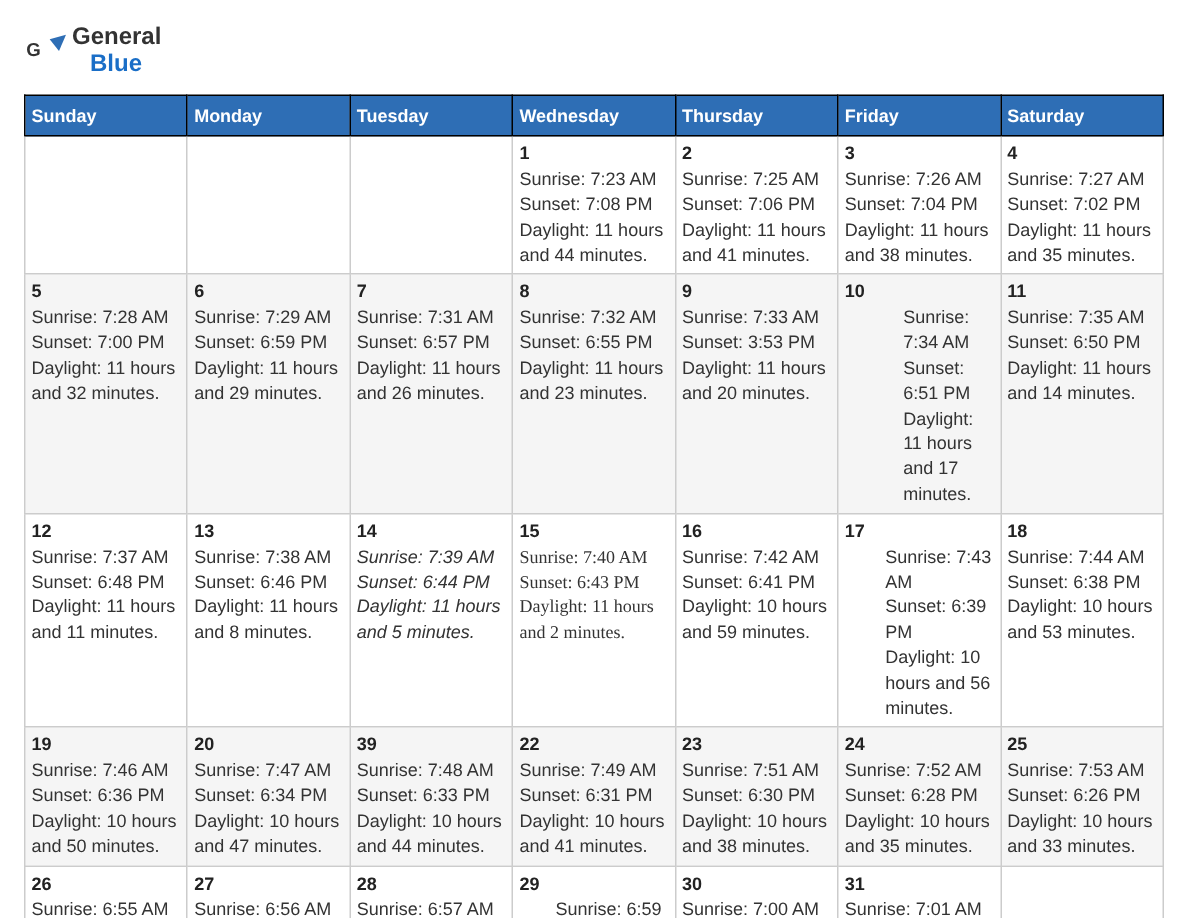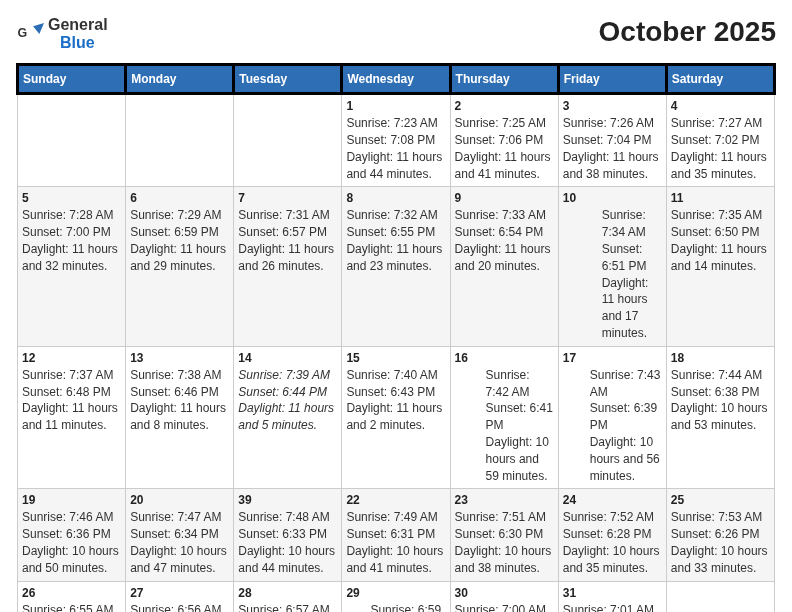--- a/index.html
+++ b/index.html
@@ -52,21 +52,21 @@
       border-collapse: collapse;
       font-size: 11px;
     }
     .calendar thead th {
       background-color: #2e6eb5;
       color: #fff;
       padding: 6px 4px;
       text-align: left;
       font-size: 12px;
       font-weight: bold;
-      border: 3px solid #000000;
+      border: 1px solid #000000;
     }
     .calendar tbody td {
       border: 1px solid #ccc;
       vertical-align: top;
       padding: 4px;
       width: 108px;
       min-height: 80px;
       background: #fff;
     }
     .calendar tbody tr:nth-child(even) td {
@@ -96,21 +96,20 @@
     <svg class="logo-icon" viewBox="0 0 36 36">
       <text x="2" y="22" font-size="16" font-weight="bold" fill="#333">G</text>
       <polygon points="22,8 36,4 30,18" fill="#2e6eb5"></polygon>
     </svg>
     <div class="logo-text">
       <span>General</span>
       <span>Blue</span>
     </div>
   </div>
   <div class="title-block">
-    <h1>October 2025</h1>
   </div>
 </div>
 
 <table class="calendar">
   <thead>
     <tr id="weekday-header">
         <th>Sunday</th>
         <th>Monday</th>
         <th>Tuesday</th>
         <th>Wednesday</th>
@@ -170,21 +169,21 @@
         </td>
         <td>
           <span class="day-number">8</span>
           <div class="day-info" style="white-space: pre-line;">Sunrise: 7:32 AM
 Sunset: 6:55 PM
 Daylight: 11 hours and 23 minutes.</div>
         </td>
         <td>
           <span class="day-number">9</span>
           <div class="day-info" style="white-space: pre-line;">Sunrise: 7:33 AM
-Sunset: 6:54 PM
+Sunset: 3:53 PM
 Daylight: 11 hours and 20 minutes.</div>
         </td>
         <td>
           <span class="day-number">10</span>
           <div class="day-info" style="white-space: pre-line; margin-left: 39px;">Sunrise: 7:34 AM
 Sunset: 6:51 PM
 Daylight: 11 hours and 17 minutes.</div>
         </td>
         <td>
           <span class="day-number">11</span>
@@ -207,27 +206,27 @@
 Daylight: 11 hours and 8 minutes.</div>
         </td>
         <td>
           <span class="day-number">14</span>
           <div class="day-info" style="white-space: pre-line; font-style: italic;">Sunrise: 7:39 AM
 Sunset: 6:44 PM
 Daylight: 11 hours and 5 minutes.</div>
         </td>
         <td>
           <span class="day-number">15</span>
-          <div class="day-info" style="white-space: pre-line;">Sunrise: 7:40 AM
+          <div class="day-info" style="white-space: pre-line; font-family: Liberation Serif, serif;">Sunrise: 7:40 AM
 Sunset: 6:43 PM
 Daylight: 11 hours and 2 minutes.</div>
         </td>
         <td>
           <span class="day-number">16</span>
-          <div class="day-info" style="white-space: pre-line; margin-left: 31px;">Sunrise: 7:42 AM
+          <div class="day-info" style="white-space: pre-line;">Sunrise: 7:42 AM
 Sunset: 6:41 PM
 Daylight: 10 hours and 59 minutes.</div>
         </td>
         <td>
           <span class="day-number">17</span>
           <div class="day-info" style="white-space: pre-line; margin-left: 27px;">Sunrise: 7:43 AM
 Sunset: 6:39 PM
 Daylight: 10 hours and 56 minutes.</div>
         </td>
         <td>

